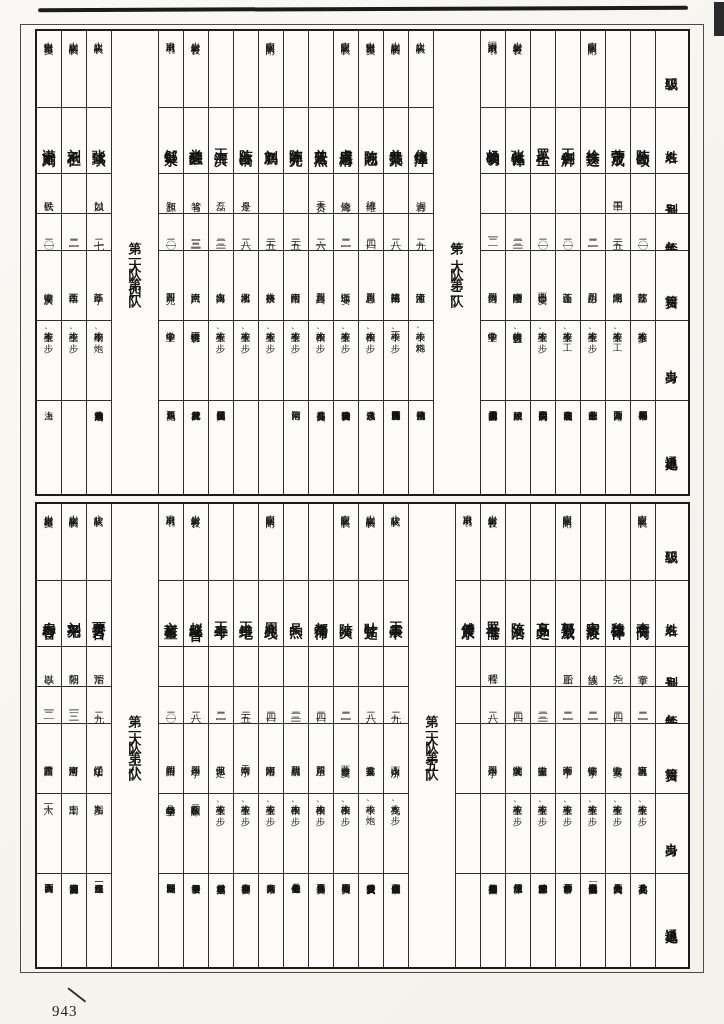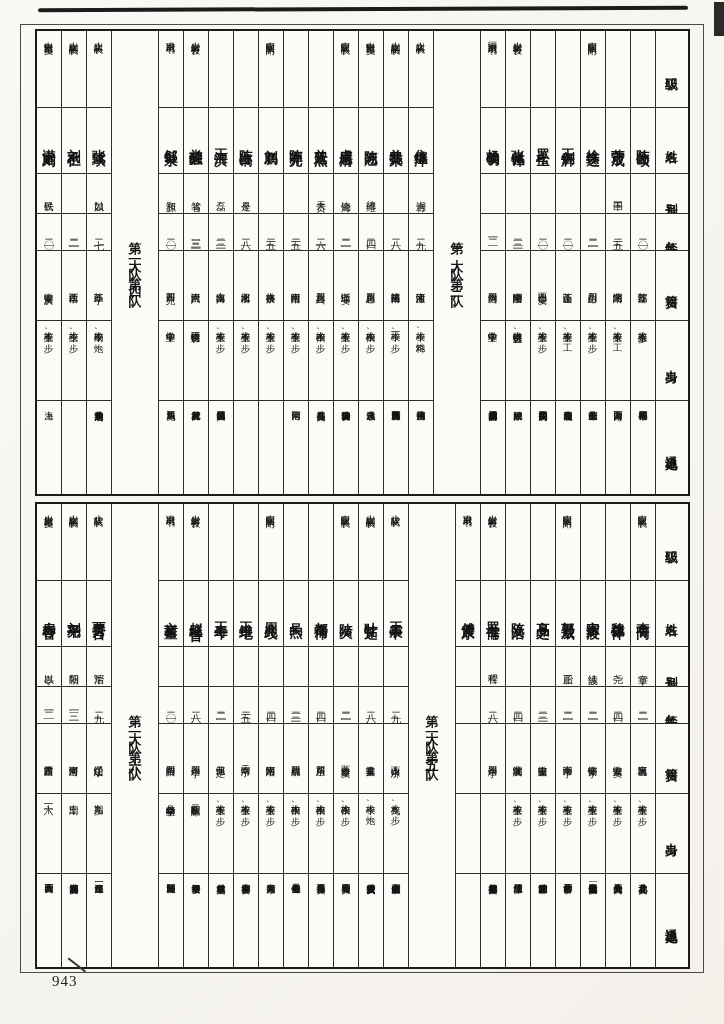--- a/index.html
+++ b/index.html
@@ -35,21 +35,21 @@
   .f-alias { font-size:10px; }
   .f-age { font-size:10.5px; }
   .f-native { font-size:9.5px; letter-spacing:0.5px; }
   .f-background { font-size:9.5px; justify-content:flex-start; padding-top:3px; letter-spacing:0.5px; }
   .f-address { font-size:9px; justify-content:flex-start; padding-top:3px; letter-spacing:0; line-height:11px; }
   .hcell { font-size:12.5px; font-weight:bold; justify-content:space-evenly; padding:5px 0; }
   .divider-label {
     writing-mode:vertical-rl; text-orientation:upright; margin:auto;
     font-size:13px; font-weight:bold; letter-spacing:9px; line-height:14px;
   }
-  .pagenum-wrap { position:absolute; left:52px; top:972px; }
+  .pagenum-wrap { position:absolute; left:52px; top:1002px; }
   .mark { position:absolute; left:14px; top:-8px; width:22px; height:1.5px;
     background:#333; transform:rotate(38deg); }
   .pagenum { font-size:15px; letter-spacing:1px; color:#222; }
 </style>
 </head>
 <body>
 
 <div class="page">
   <div class="scan-bar"></div>
   <div class="scan-bar2"></div>

